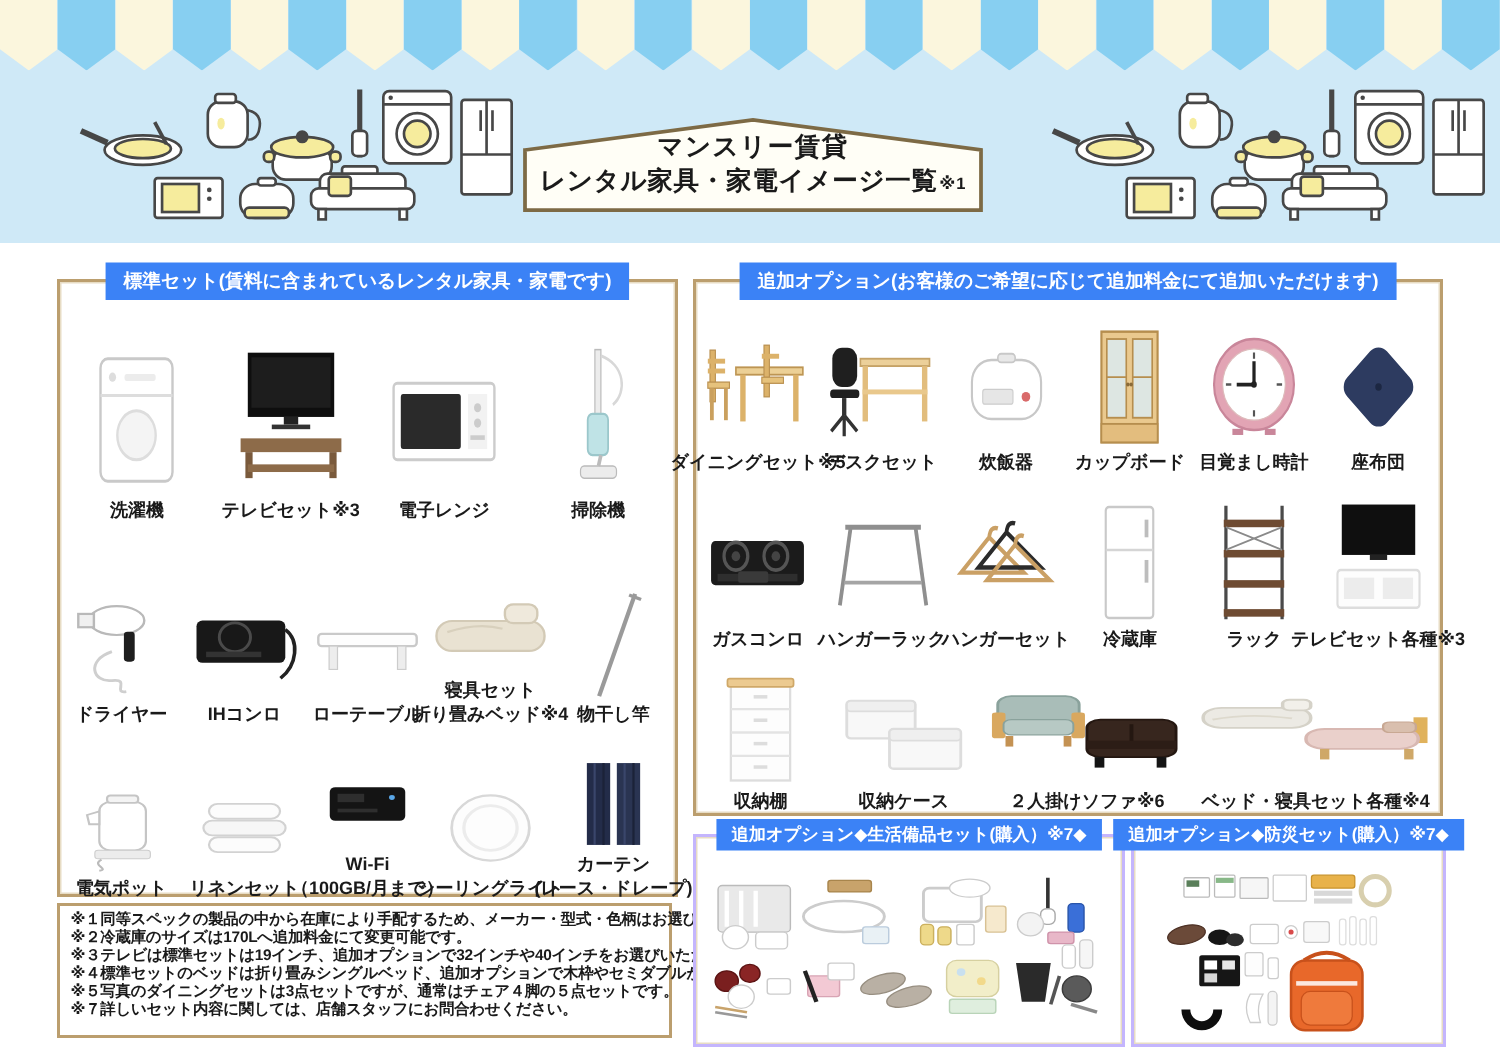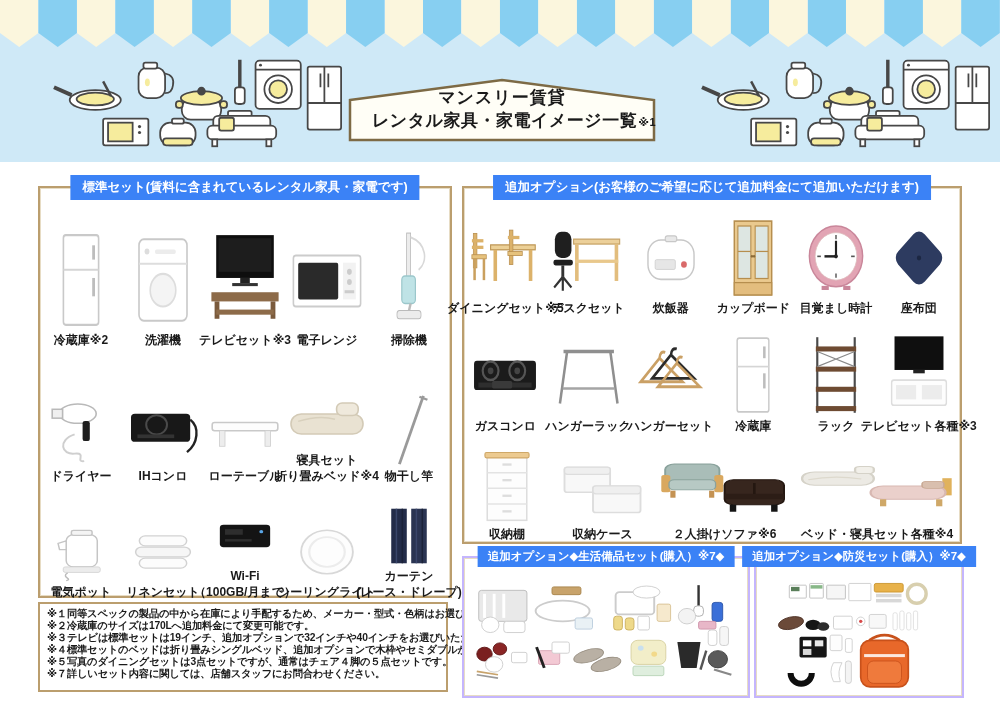--- a/index.html
+++ b/index.html
@@ -13,21 +13,21 @@
   .stripe{width:calc(100%/26);height:100%;clip-path:polygon(0 0,100% 0,100% 70%,50% 100%,0 70%);}
   .stripe.blue{background:#87cff1;}
   .stripe.cream{background:#fbf6dd;}
   .cluster{position:absolute;top:52px;width:295px;height:102px;}
   .cluster.left{left:52px;} .cluster.right{left:700px;}
   
   .title-banner{position:absolute;left:348px;top:78px;width:308px;height:64px;z-index:5;}
   .banner-shape{position:absolute;left:0;top:0;width:100%;height:100%;}
   .banner-text{position:relative;text-align:center;padding-top:9px;line-height:1.35;}
   .banner-text .t1{font-size:17px;font-weight:bold;letter-spacing:1px;}
-  .banner-text .t2{font-size:17px;font-weight:bold;letter-spacing:0.5px;text-align:right;}
+  .banner-text .t2{font-size:17px;font-weight:bold;letter-spacing:0.5px;}
   .banner-text .note{font-size:11px;font-weight:bold;margin-left:1px;}
   
   .panel{position:absolute;background:#fff;border:2px solid #bb9e6e;box-shadow:0 0 0 1px #e7dcc4 inset;}
   .left-panel{left:38px;top:186px;width:410px;height:408px;}
   .right-panel{left:462px;top:186px;width:496px;height:354px;}
   .panel-header{
     position:absolute;top:-13px;left:50%;transform:translateX(-50%);
     background:#3b82f6;color:#ffffff;font-weight:bold;font-size:12.5px;
     padding:4px 12px;white-space:nowrap;letter-spacing:0;z-index:3;
   }
@@ -471,28 +471,20 @@
   </div>
 </div>
 
 <div class="panel left-panel">
   <div class="panel-header">標準セット(賃料に含まれているレンタル家具・家電です)</div>
   <div id="std-grid" class="grid left">
       <div class="grid-row row-1">
         <div class="cell">
           <div class="photo">
             <svg preserveAspectRatio="none" viewBox="0 0 100 100">
-              <use href="#sym-fridge"></use>
-            </svg>
-          </div>
-          <div class="lbl">冷蔵庫※2</div>
-        </div>
-        <div class="cell">
-          <div class="photo">
-            <svg preserveAspectRatio="none" viewBox="0 0 100 100">
               <use href="#sym-washer"></use>
             </svg>
           </div>
           <div class="lbl">洗濯機</div>
         </div>
         <div class="cell">
           <div class="photo">
             <svg preserveAspectRatio="none" viewBox="0 0 100 100">
               <use href="#sym-tvset"></use>
             </svg>

